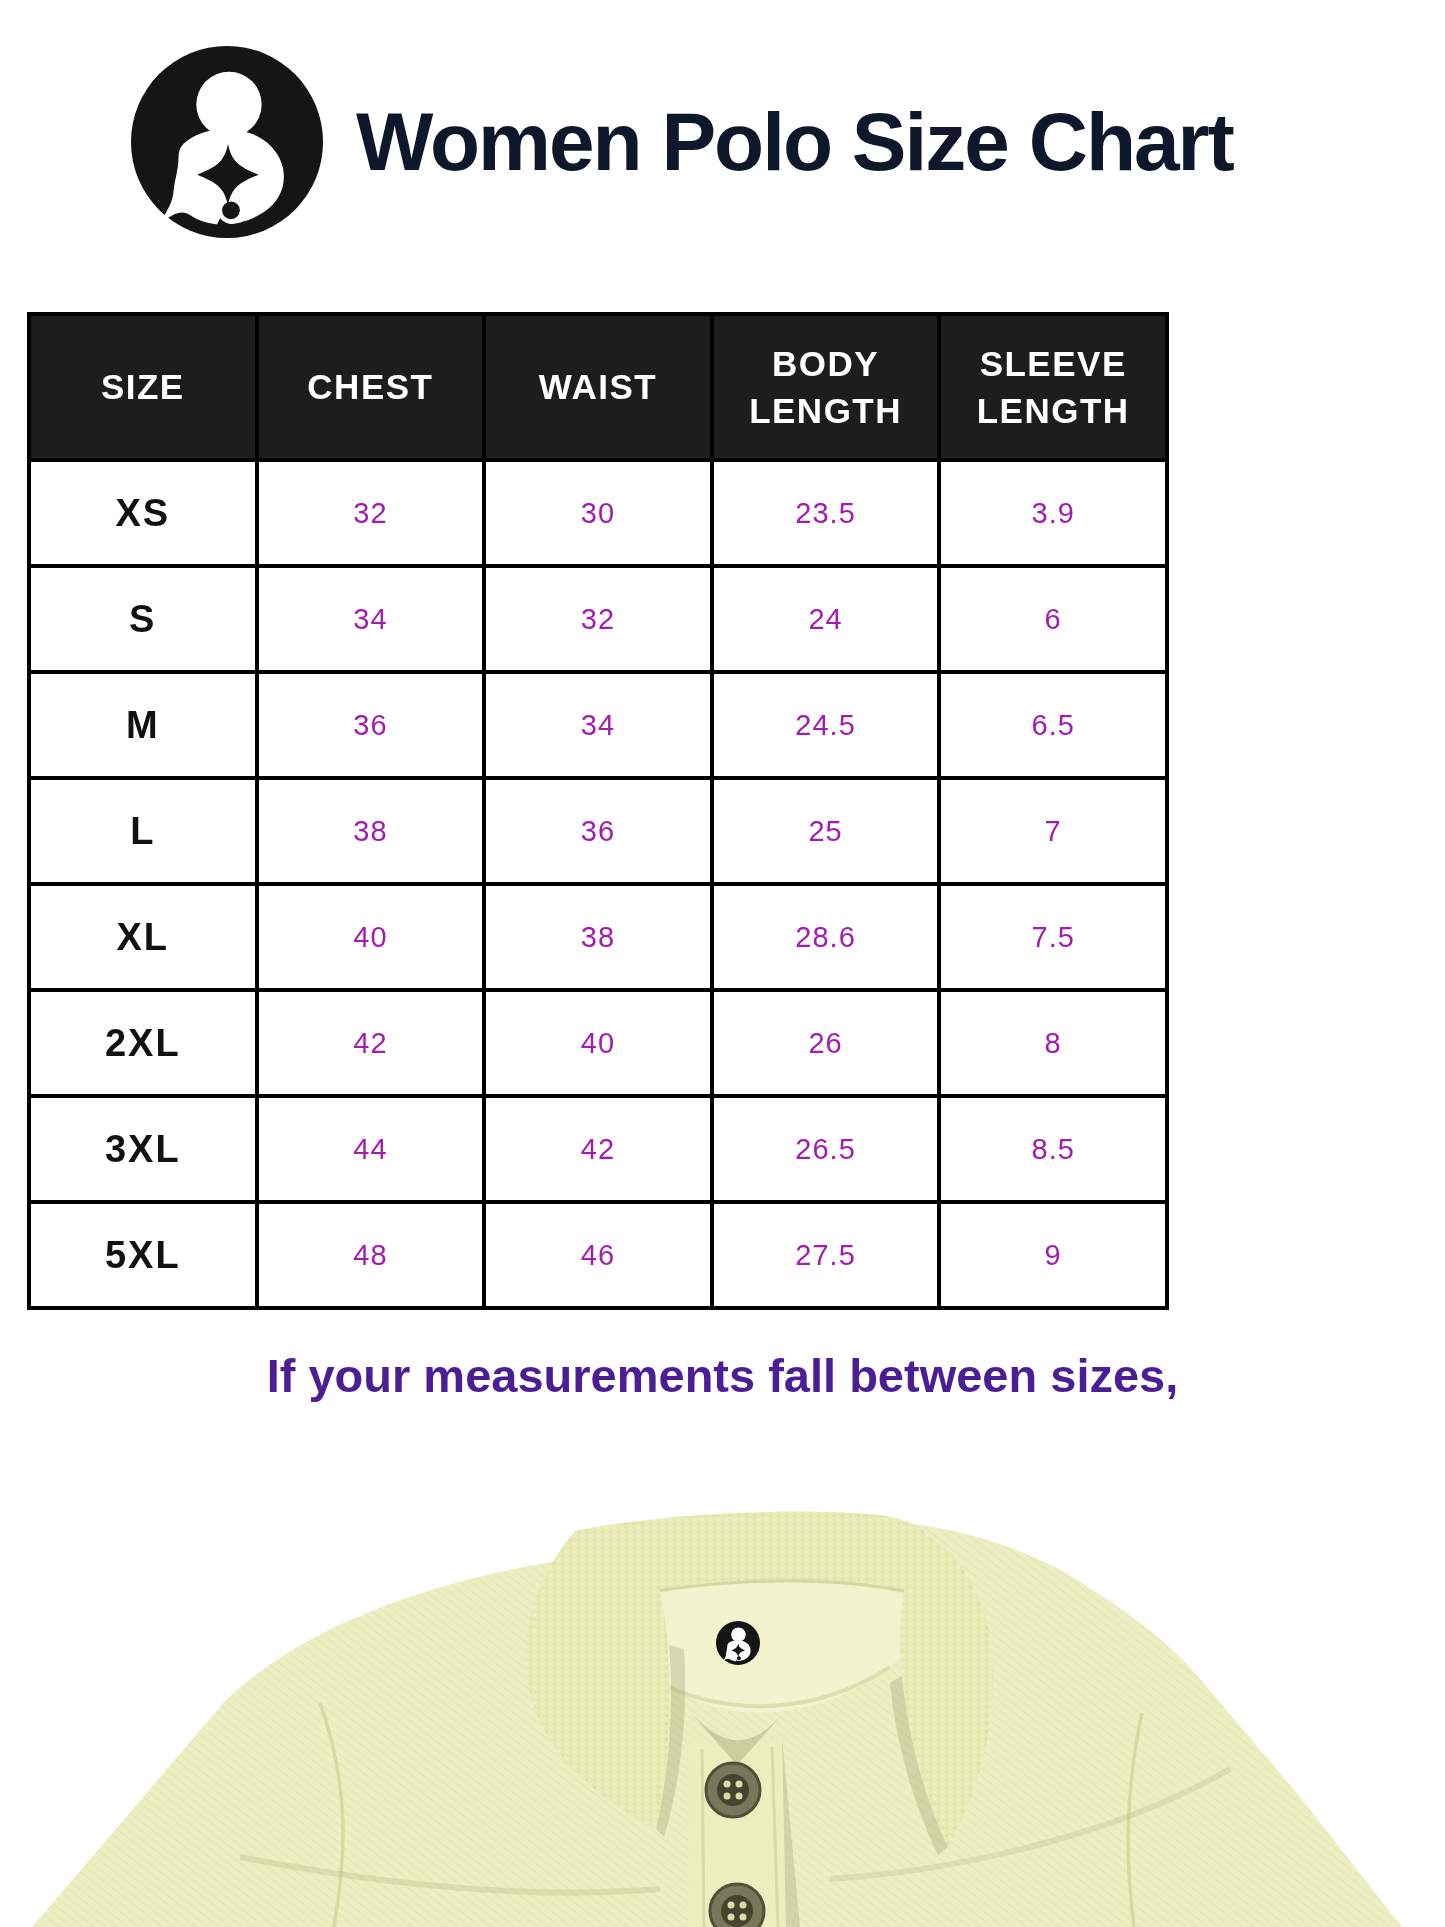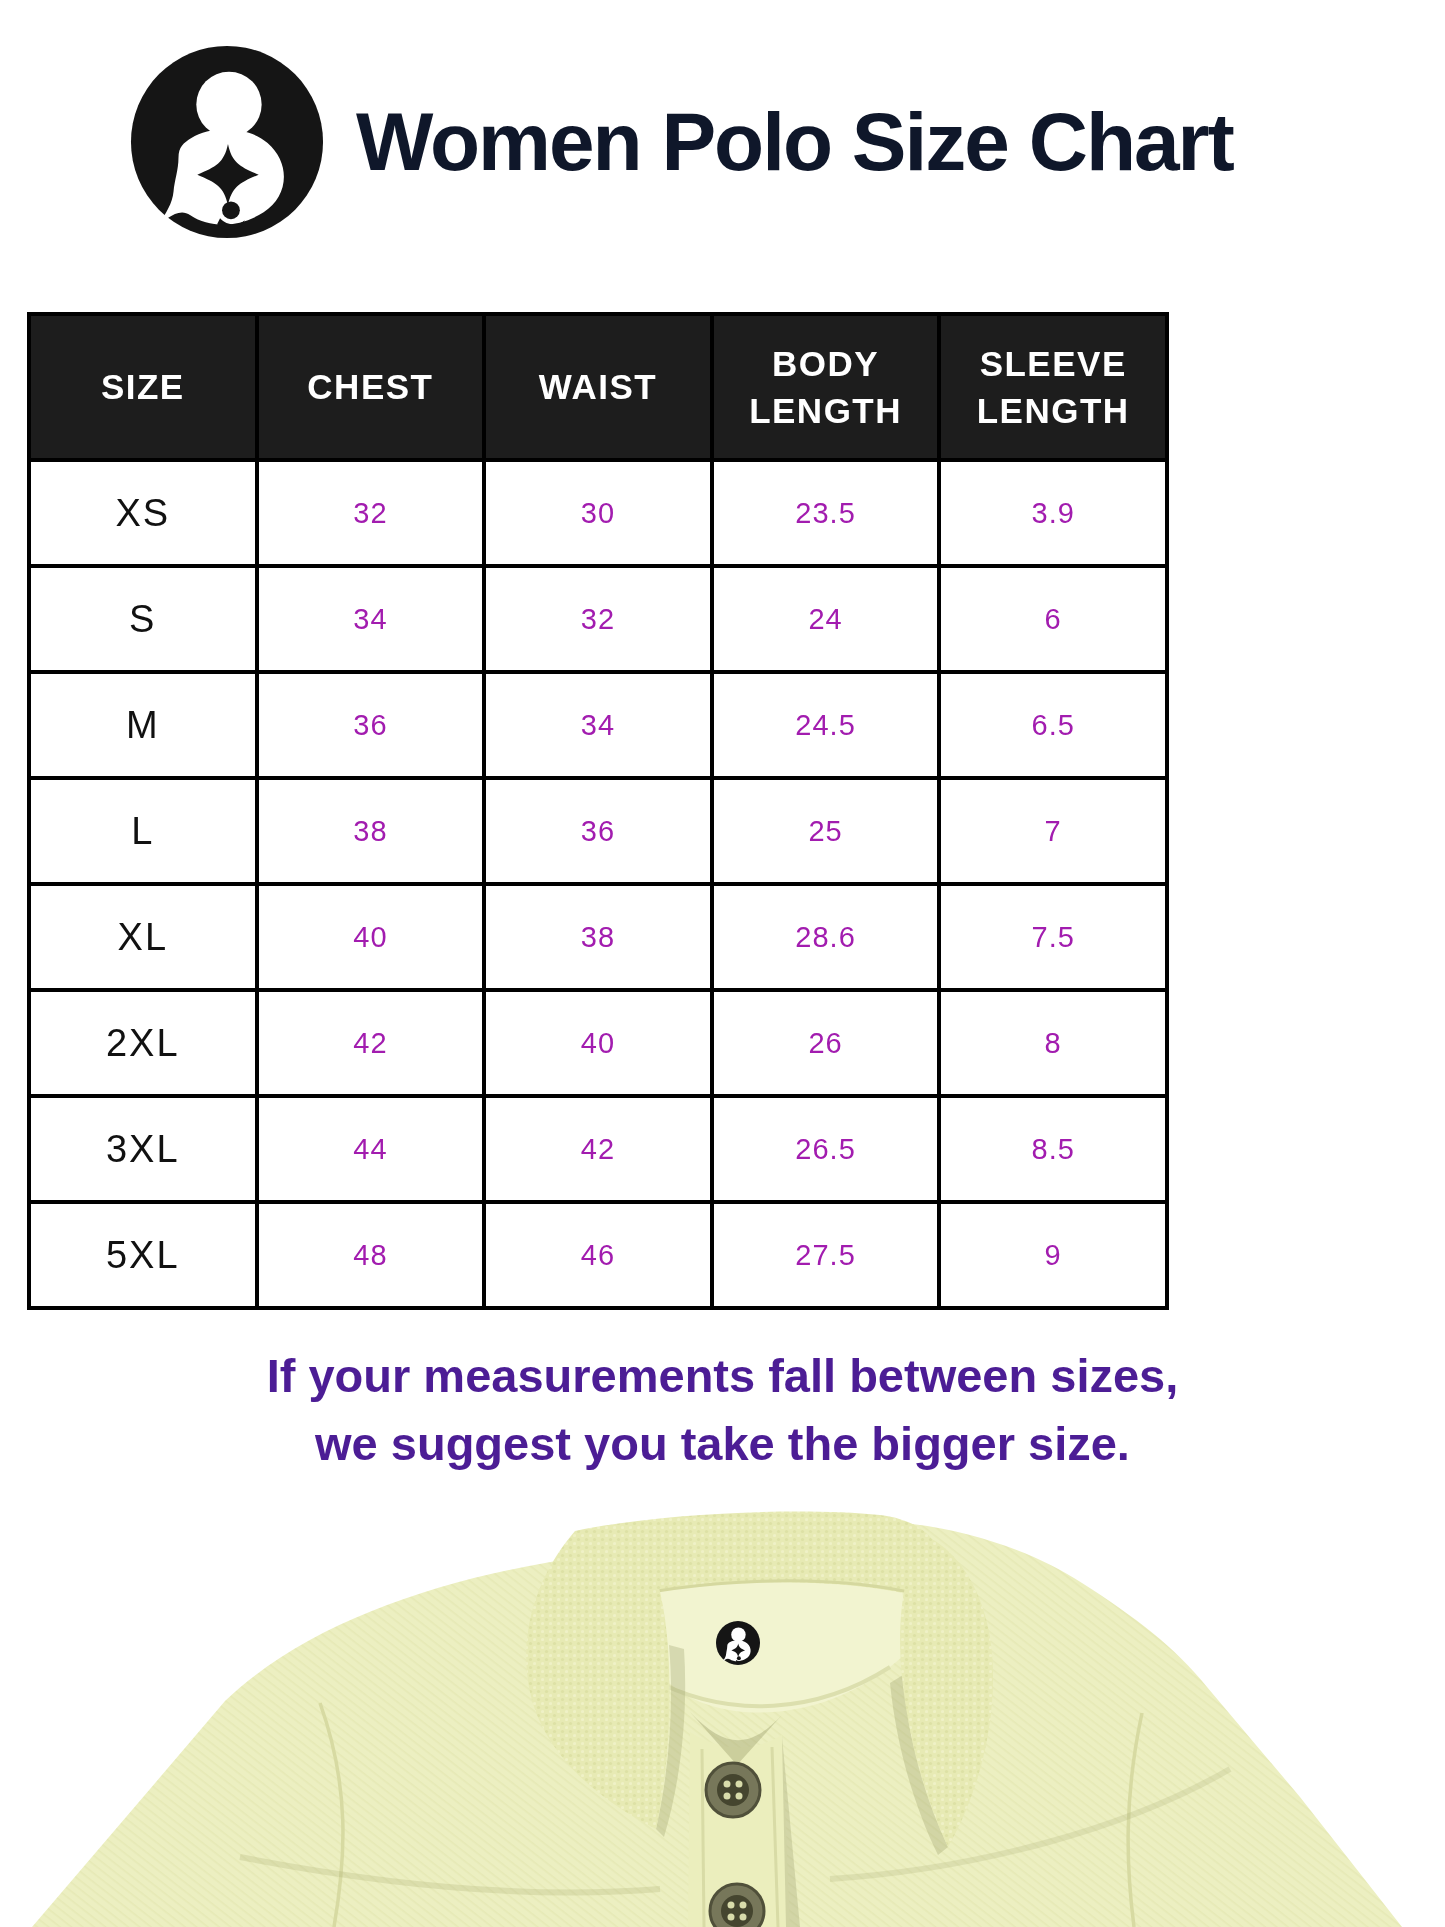--- a/index.html
+++ b/index.html
@@ -20,21 +20,21 @@
   .size-table th,.size-table td{border:4px solid #000000;}
   .size-table th{
     background:#1d1d1d;color:#ffffff;height:142px;
     font-size:35px;font-weight:700;letter-spacing:1.5px;line-height:1.35;
     padding:0 34px;vertical-align:middle;
   }
   .size-table td{
     height:100px;background:#ffffff;color:#a21caf;
     font-size:29px;font-weight:400;letter-spacing:1px;vertical-align:middle;
   }
-  .size-table td.size-col{font-weight:400;font-size:38px;letter-spacing:2px;color:#111111;}
+  .size-table td.size-col{font-weight:700;font-size:38px;letter-spacing:2px;color:#111111;}
   
   .note{
     position:absolute;left:0;top:1342px;width:100%;text-align:center;
     font-size:47px;font-weight:800;line-height:68px;color:#4c1d95;
   }
   .note p{margin:0;}
   
   .shirt-photo{position:absolute;left:0;top:1497px;width:1445px;height:430px;display:block;}
 </style>
 </head>
@@ -131,21 +131,20 @@
         <td>48</td>
         <td>46</td>
         <td>27.5</td>
         <td>9</td>
       </tr>
     </tbody>
   </table>
 
   <div class="note">
     <p>If your measurements fall between sizes,</p>
-    <p>we suggest you take the bigger size.</p>
   </div>
 
   <svg class="shirt-photo" viewBox="0 0 1445 430" aria-hidden="true">
     <defs>
       <pattern id="weave" width="7" height="7" patternUnits="userSpaceOnUse" patternTransform="rotate(38)">
         <rect width="7" height="7" fill="#ecefc1"></rect>
         <rect width="7" height="1.6" fill="#e6e9b6"></rect>
       </pattern>
       <pattern id="knit" width="8" height="8" patternUnits="userSpaceOnUse">
         <rect width="8" height="8" fill="#e7eab4"></rect>

